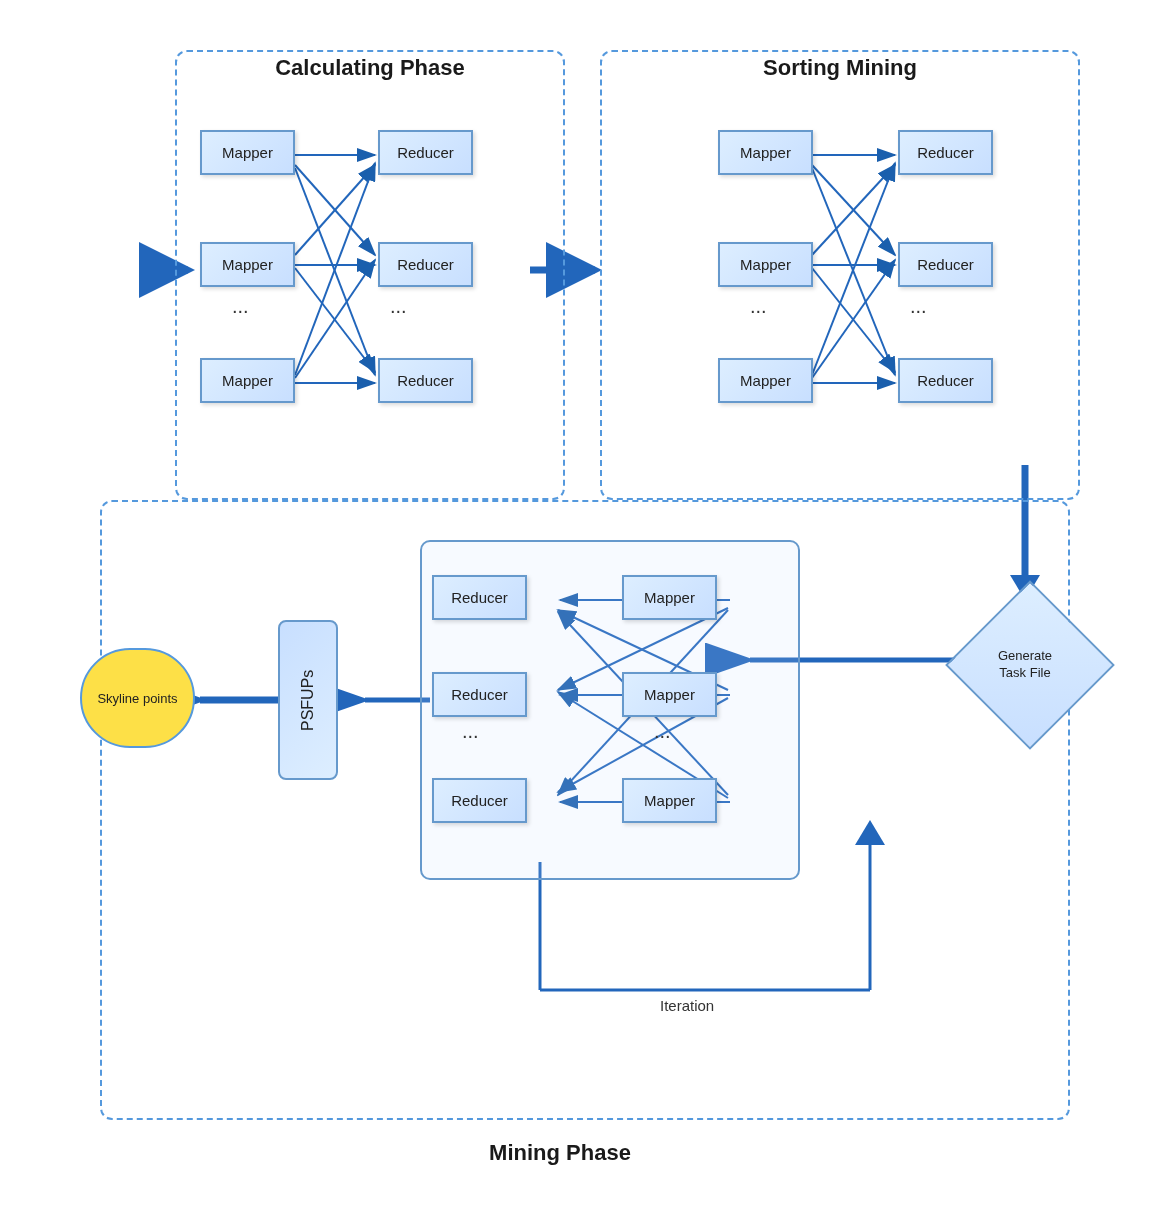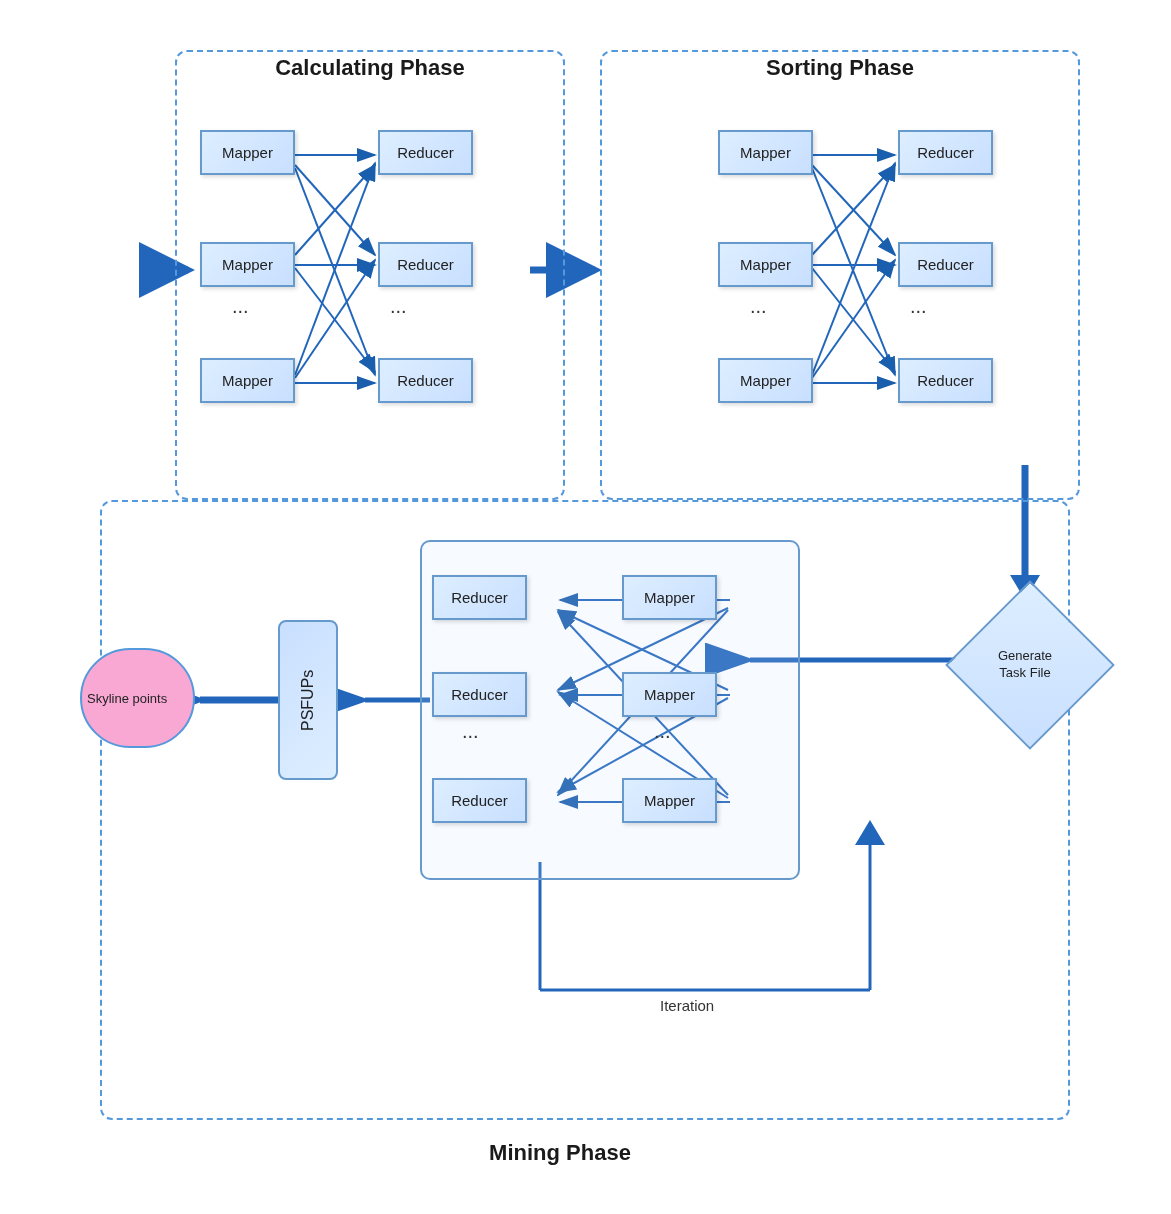--- a/index.html
+++ b/index.html
@@ -55,24 +55,24 @@
       flex-direction: column;
       align-items: center;
       justify-content: center;
     }
 
     
     .circle-node {
       position: absolute;
       border: 2px solid #5599dd;
       border-radius: 50%;
-      background: #f9a8d4;
-      display: flex;
-      align-items: center;
-      justify-content: flex-start;
+      background: #fde047;
+      display: flex;
+      align-items: center;
+      justify-content: center;
       font-size: 14px;
       color: #222;
       text-align: center;
     }
 
     
     .diamond-container {
       position: absolute;
       display: flex;
       align-items: center;
@@ -264,21 +264,21 @@
   </div>
   <div class="node-box" style="left:378px; top:242px; width:95px; height:45px;">
     <span>Reducer</span>
   </div>
   <div class="node-box" style="left:378px; top:358px; width:95px; height:45px;">
     <span>Reducer</span>
   </div>
 
   <div class="dashed-box" style="left:600px; top:50px; width:480px; height:450px;"></div>
 
-  <div class="phase-title" style="left:700px; top:55px; width:280px;">Sorting Phase</div>
+  <div class="phase-title" style="left:700px; top:55px; width:280px;">Sorting Mining</div>
 
   <div class="node-box" style="left:718px; top:130px; width:95px; height:45px;">
     <span>Mapper</span>
   </div>
   <div class="node-box" style="left:718px; top:242px; width:95px; height:45px;">
     <span>Mapper</span>
   </div>
   <div class="node-box" style="left:718px; top:358px; width:95px; height:45px;">
     <span>Mapper</span>
   </div>

